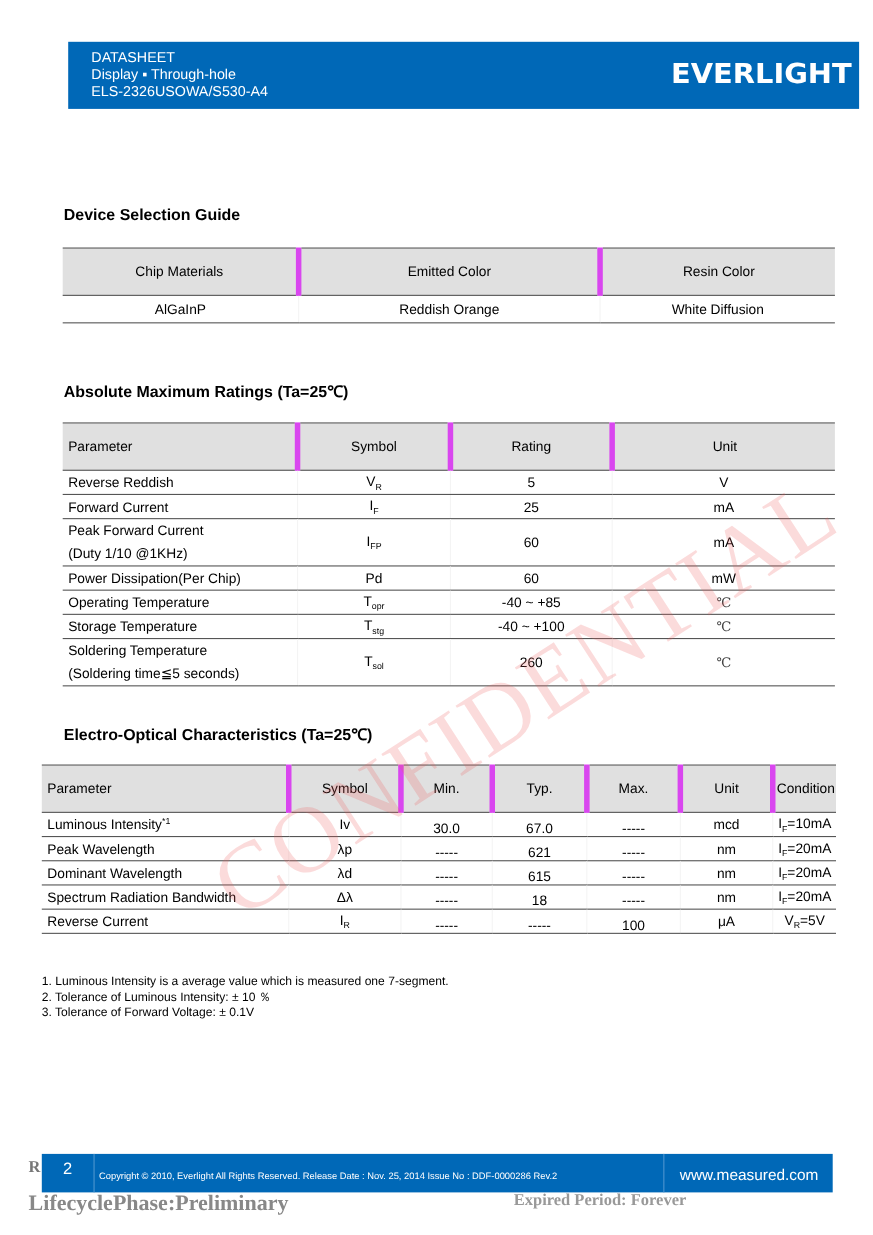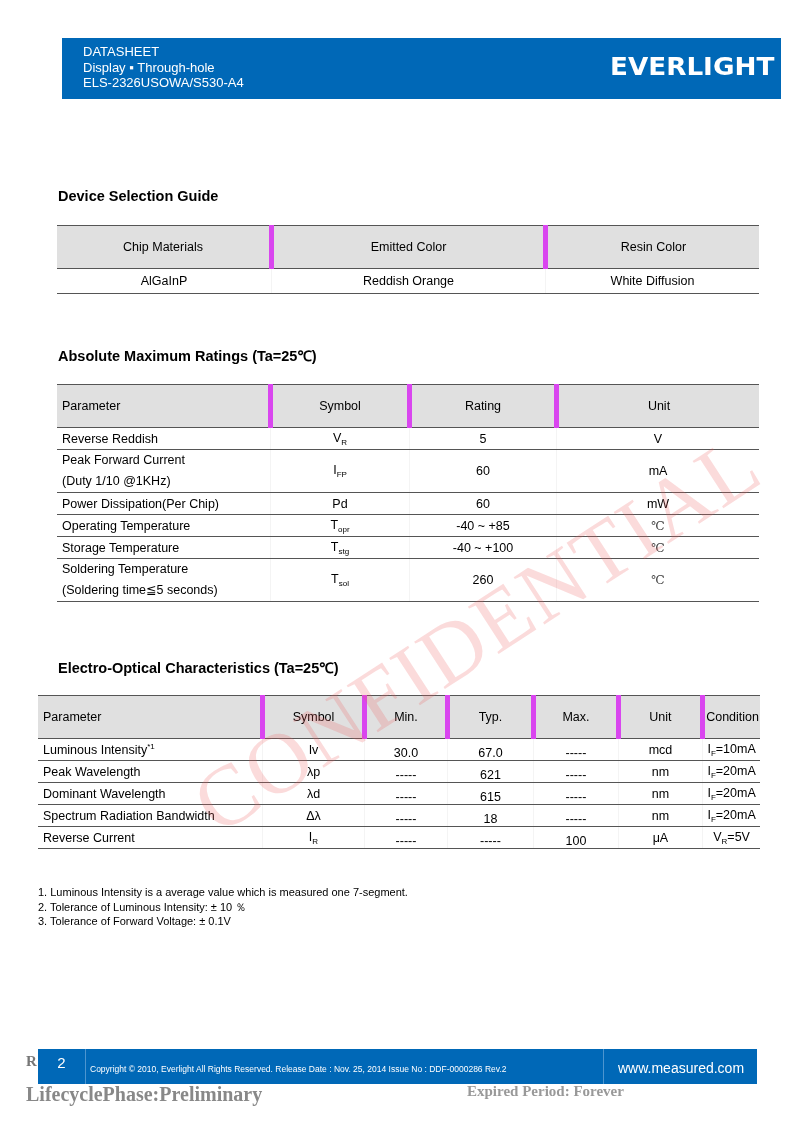--- a/index.html
+++ b/index.html
@@ -108,20 +108,26 @@
     <th style="width:140px">Rating</th>
     <th>Unit</th>
   </tr>
   <tr>
     <td class="l">Reverse Reddish</td>
     <td class="c"><span>V</span><sub>R</sub></td>
     <td class="c">5</td>
     <td class="c">V</td>
   </tr>
   <tr>
+    <td class="l">Forward Current</td>
+    <td class="c"><span>I</span><sub>F</sub></td>
+    <td class="c">25</td>
+    <td class="c">mA</td>
+  </tr>
+  <tr>
     <td class="l two">
           <div>Peak Forward Current</div>
           <div>(Duty 1/10 @1KHz)</div>
         </td>
     <td class="c"><span>I</span><sub>FP</sub></td>
     <td class="c">60</td>
     <td class="c">mA</td>
   </tr>
   <tr>
     <td class="l">Power Dissipation(Per Chip)</td>

